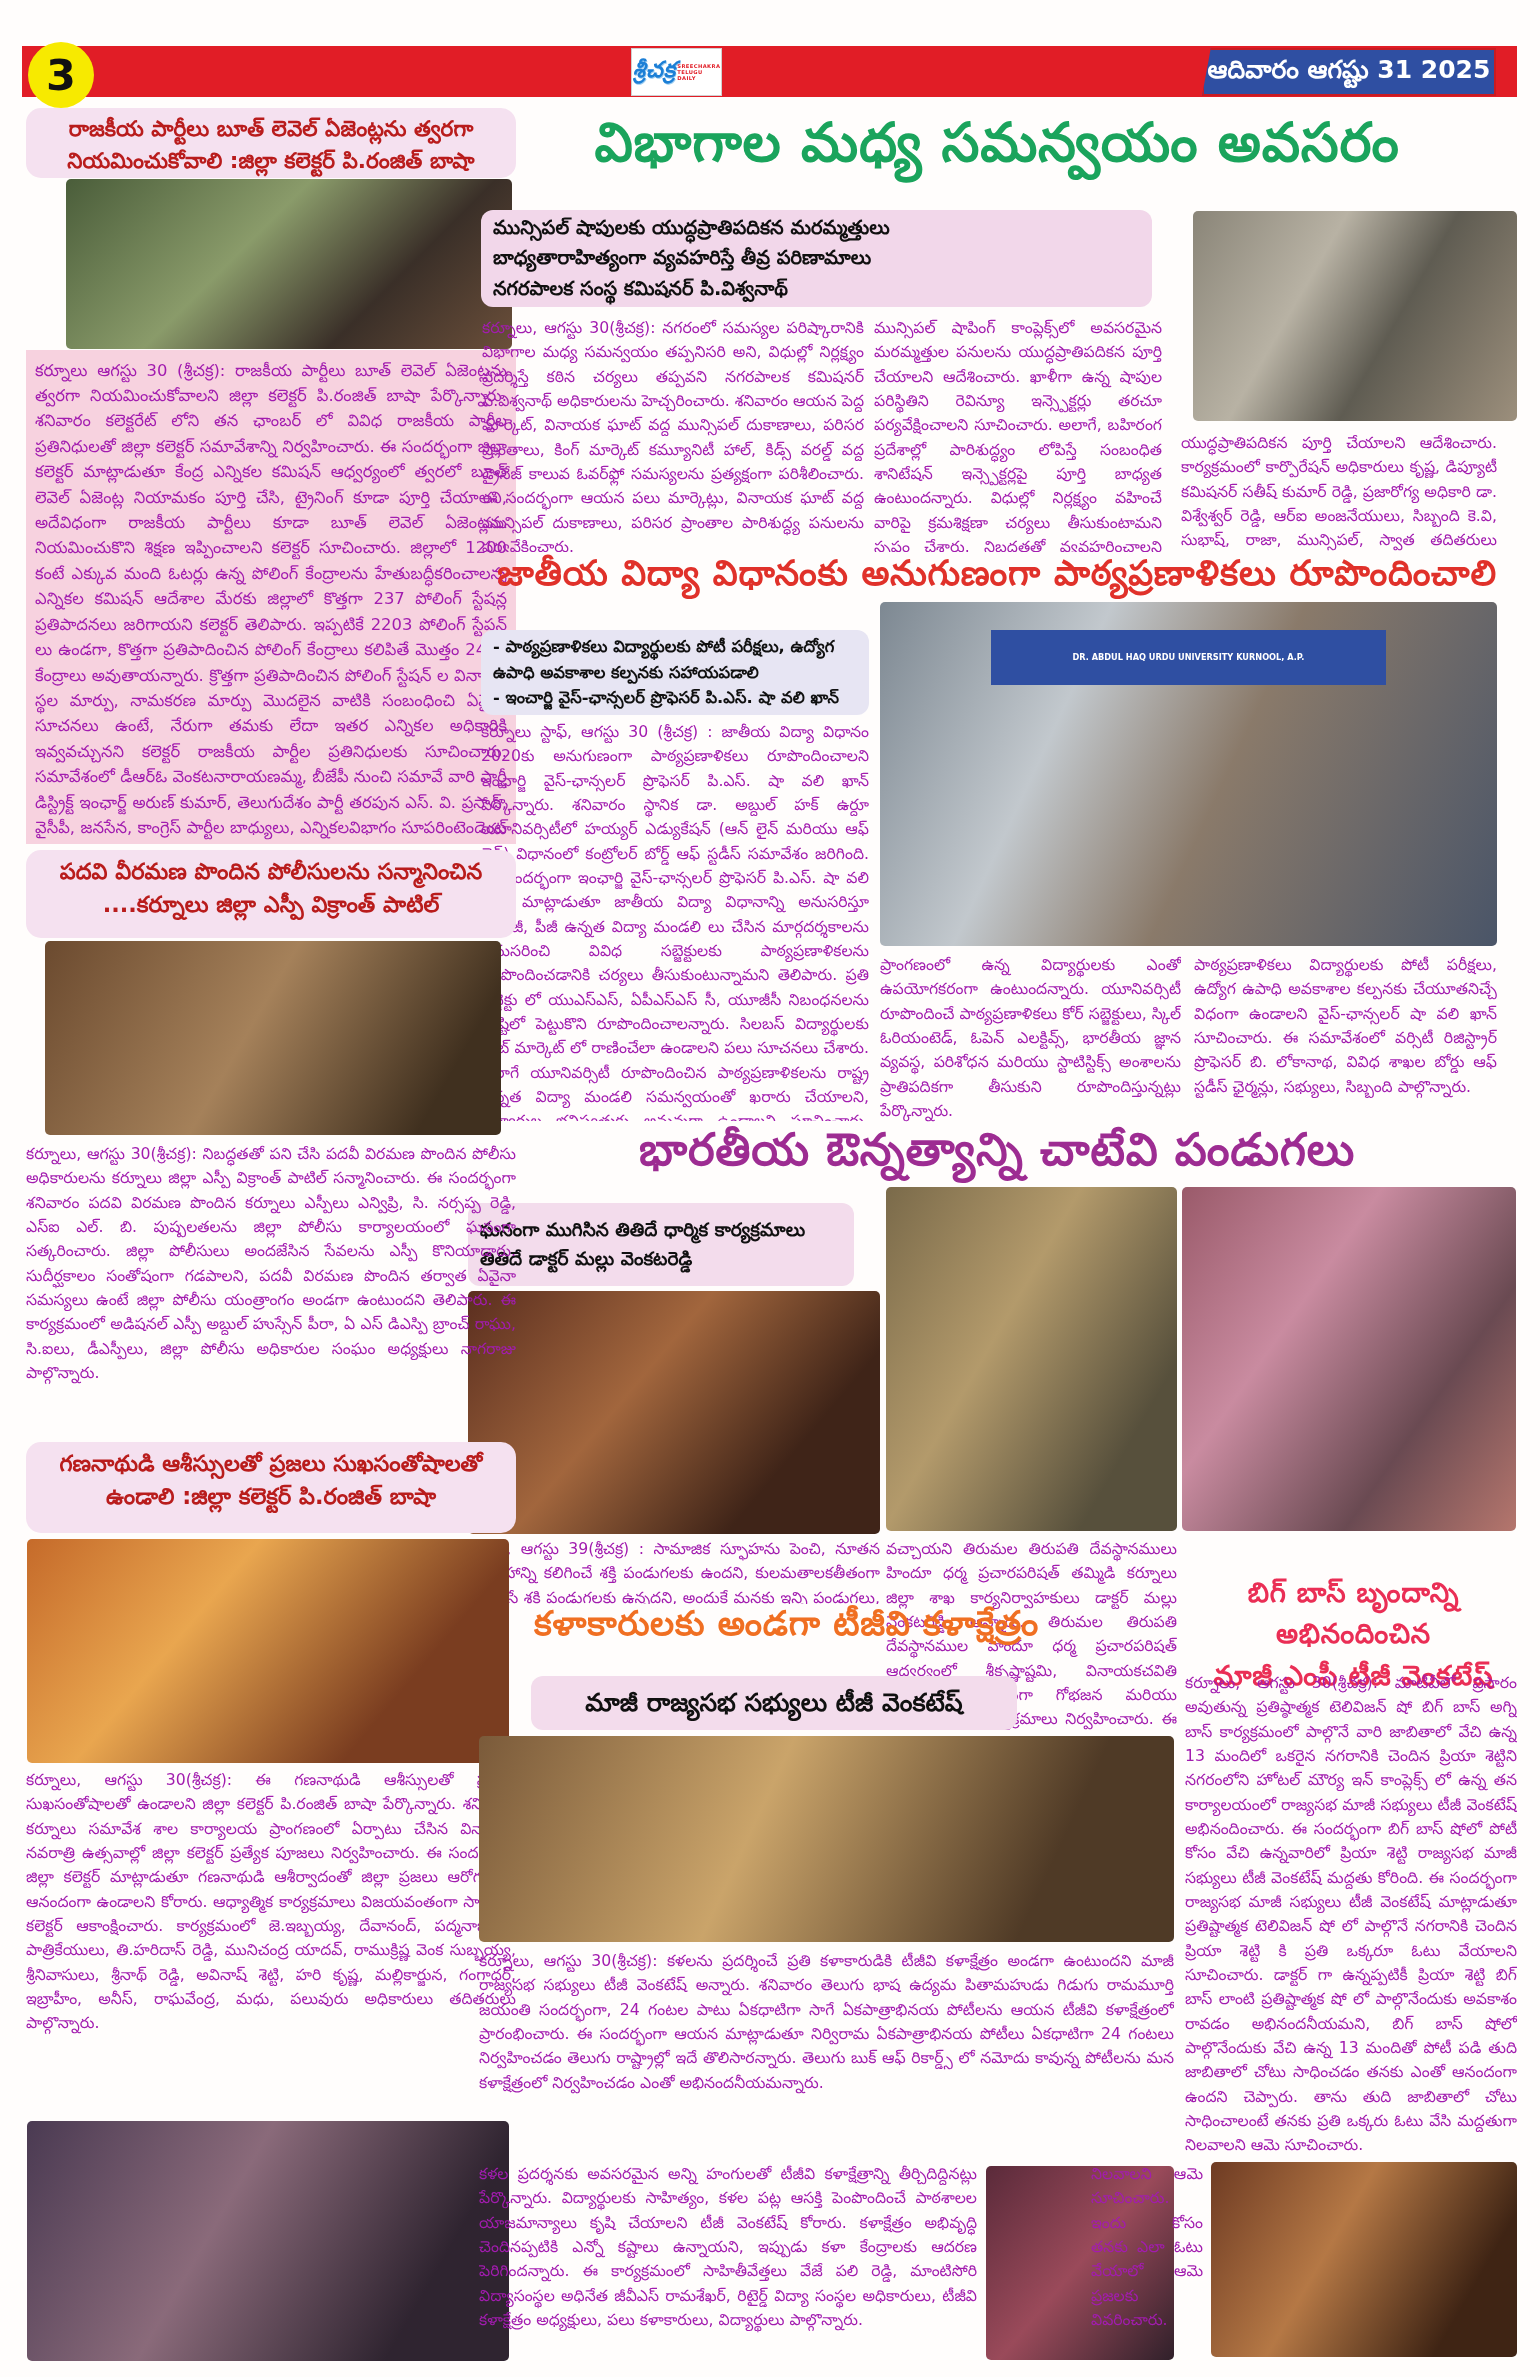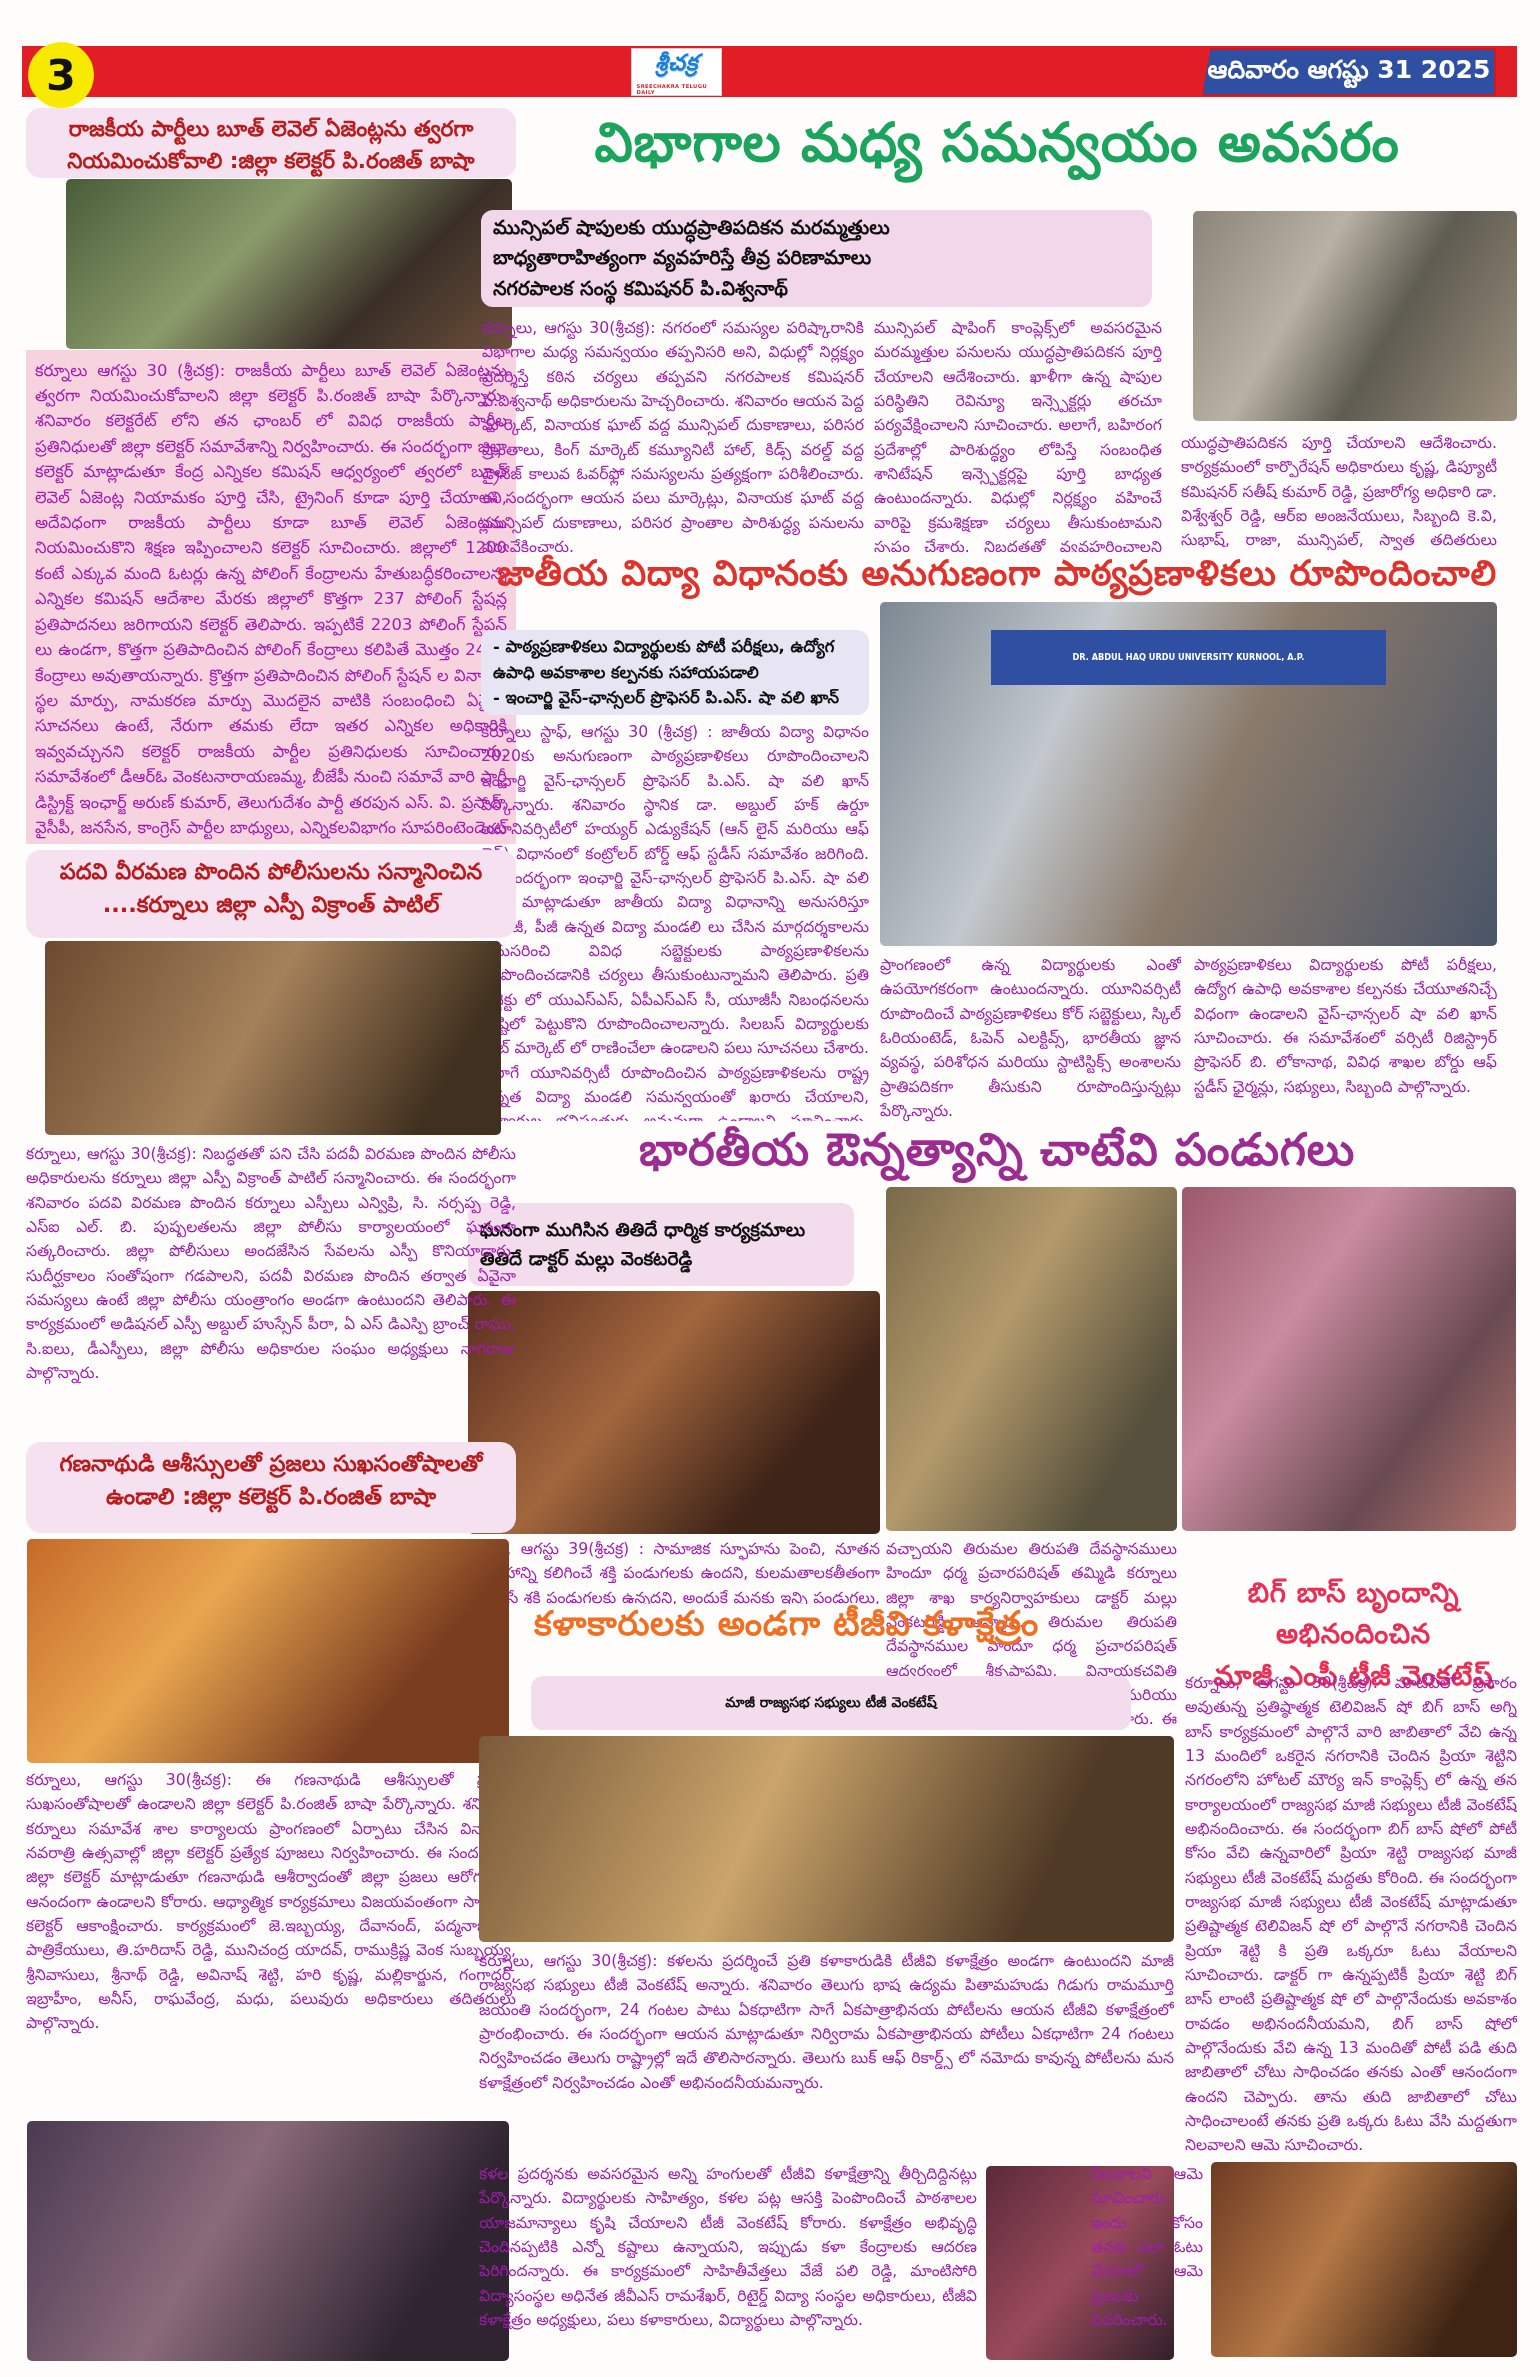--- a/index.html
+++ b/index.html
@@ -9,21 +9,21 @@
     font-family:"DejaVu Sans","Liberation Sans",sans-serif; overflow:hidden;
   }
   .abs { position:absolute; }
   
   .redbar { background:#e11d26; }
   .badge3 {
     background:#f7ea00; border-radius:50%; color:#111; font-weight:bold;
     display:flex; align-items:center; justify-content:center; font-size:43px;
   }
   .logo-box {
-    background:#ffffff; border:0.7px solid #d0d0d0; display:flex; flex-direction:column;
+    background:#ffffff; border:0.7px solid #d0d0d0; display:flex; flex-direction:row;
     align-items:center; justify-content:center; gap:1.5px; padding:1.5px 4.5px;
   }
   .logo-main { color:#1c7fd6; font-size:22.4px; font-weight:bold; font-style:italic;
     text-shadow:0.7px 0.7px 0 #9ecdf0; letter-spacing:0.7px; }
   .logo-tag { color:#e11d26; font-size:5.2px; font-weight:bold; letter-spacing:0.4px; }
   .datebox {
     background:#2f4fa2; border:2.2px solid #c81b22; color:#fff; font-weight:bold;
     font-size:25px; display:flex; align-items:center; justify-content:center;
     clip-path:polygon(3% 0,100% 0,100% 100%,0 100%);
   }
@@ -141,21 +141,21 @@
     <span>గణనాథుడి ఆశీస్సులతో ప్రజలు సుఖసంతోషాలతో</span>
     <span>ఉండాలి :జిల్లా కలెక్టర్ పి.రంజిత్ బాషా</span>
   </div>
   <div class="abs ph ph-ganesh" style="left:27px;top:1539px;width:482px;height:224px;"></div>
   <div class="abs body-txt" style="left:26px;top:1768px;width:490px;height:347px;">కర్నూలు, ఆగస్టు 30(శ్రీచక్ర): ఈ గణనాథుడి ఆశీస్సులతో ప్రజలు సుఖసంతోషాలతో ఉండాలని జిల్లా కలెక్టర్ పి.రంజిత్ బాషా పేర్కొన్నారు. శనివారం కర్నూలు సమావేశ శాల కార్యాలయ ప్రాంగణంలో ఏర్పాటు చేసిన వినాయక నవరాత్రి ఉత్సవాల్లో జిల్లా కలెక్టర్ ప్రత్యేక పూజలు నిర్వహించారు. ఈ సందర్భంగా జిల్లా కలెక్టర్ మాట్లాడుతూ గణనాథుడి ఆశీర్వాదంతో జిల్లా ప్రజలు ఆరోగ్యంగా, ఆనందంగా ఉండాలని కోరారు. ఆధ్యాత్మిక కార్యక్రమాలు విజయవంతంగా సాగాలని కలెక్టర్ ఆకాంక్షించారు. కార్యక్రమంలో జె.ఇబ్బయ్య, దేవానంద్, పద్మనాభయ్య పాత్రికేయులు, తి.హరిదాస్ రెడ్డి, మునిచంద్ర యాదవ్, రాముక్రిష్ణ వెంక సుబ్బయ్య, శ్రీనివాసులు, శ్రీనాథ్ రెడ్డి, అవినాష్ శెట్టి, హరి కృష్ణ, మల్లికార్జున, గంగాధర్, ఇబ్రాహీం, అనీస్, రాఘవేంద్ర, మధు, పలువురు అధికారులు తదితరులు పాల్గొన్నారు.</div>
   <div class="abs ph ph-idol" style="left:27px;top:2121px;width:482px;height:240px;"></div>
 
   <div class="abs display orange" style="left:492px;top:1604px;width:589px;height:49px;font-size:34px;">
     <span>కళాకారులకు అండగా టీజీవి కళాక్షేత్రం</span>
   </div>
-  <div class="abs kicker" style="left:531px;top:1676px;width:600px;height:54px;background:#f3dcec;font-size:14px;align-items:center;">
+  <div class="abs kicker" style="left:531px;top:1676px;width:486px;height:54px;background:#f3dcec;font-size:25px;align-items:center;">
     <span>మాజీ రాజ్యసభ సభ్యులు టీజీ వెంకటేష్</span>
   </div>
   <div class="abs ph ph-stage" style="left:479px;top:1736px;width:695px;height:206px;"></div>
   <div class="abs body-txt" style="left:479px;top:1949px;width:695px;height:212px;">కర్నూలు, ఆగస్టు 30(శ్రీచక్ర): కళలను ప్రదర్శించే ప్రతి కళాకారుడికి టీజీవి కళాక్షేత్రం అండగా ఉంటుందని మాజీ రాజ్యసభ సభ్యులు టీజీ వెంకటేష్ అన్నారు. శనివారం తెలుగు భాష ఉద్యమ పితామహుడు గిడుగు రామమూర్తి జయంతి సందర్భంగా, 24 గంటల పాటు ఏకధాటిగా సాగే ఏకపాత్రాభినయ పోటీలను ఆయన టీజీవి కళాక్షేత్రంలో ప్రారంభించారు. ఈ సందర్భంగా ఆయన మాట్లాడుతూ నిర్విరామ ఏకపాత్రాభినయ పోటీలు ఏకధాటిగా 24 గంటలు నిర్వహించడం తెలుగు రాష్ట్రాల్లో ఇదే తొలిసారన్నారు. తెలుగు బుక్ ఆఫ్ రికార్డ్స్ లో నమోదు కావున్న పోటీలను మన కళాక్షేత్రంలో నిర్వహించడం ఎంతో అభినందనీయమన్నారు.</div>
   <div class="abs body-txt" style="left:479px;top:2162px;width:498px;height:200px;">కళల ప్రదర్శనకు అవసరమైన అన్ని హంగులతో టీజీవి కళాక్షేత్రాన్ని తీర్చిదిద్దినట్లు పేర్కొన్నారు. విద్యార్థులకు సాహిత్యం, కళల పట్ల ఆసక్తి పెంపొందించే పాఠశాలల యాజమాన్యాలు కృషి చేయాలని టీజీ వెంకటేష్ కోరారు. కళాక్షేత్రం అభివృద్ధి చెందినప్పటికి ఎన్నో కష్టాలు ఉన్నాయని, ఇప్పుడు కళా కేంద్రాలకు ఆదరణ పెరిగిందన్నారు. ఈ కార్యక్రమంలో సాహితీవేత్తలు వేజే పలి రెడ్డి, మాంటిసోరి విద్యాసంస్థల అధినేత జీవీఎస్ రామశేఖర్, రిటైర్డ్ విద్యా సంస్థల అధికారులు, టీజీవి కళాక్షేత్రం అధ్యక్షులు, పలు కళాకారులు, విద్యార్థులు పాల్గొన్నారు.</div>
   <div class="abs ph ph-dance" style="left:986px;top:2166px;width:188px;height:194px;"></div>
 
   <div class="abs display crimson" style="left:1191px;top:1572px;width:325px;height:92px;font-size:27.6px;line-height:1.5;text-align:center;">
     <span>బిగ్ బాస్ బృందాన్ని అభినందించిన</span><br>
     <span>మాజీ ఎంపీ టీజీ వెంకటేష్</span>

